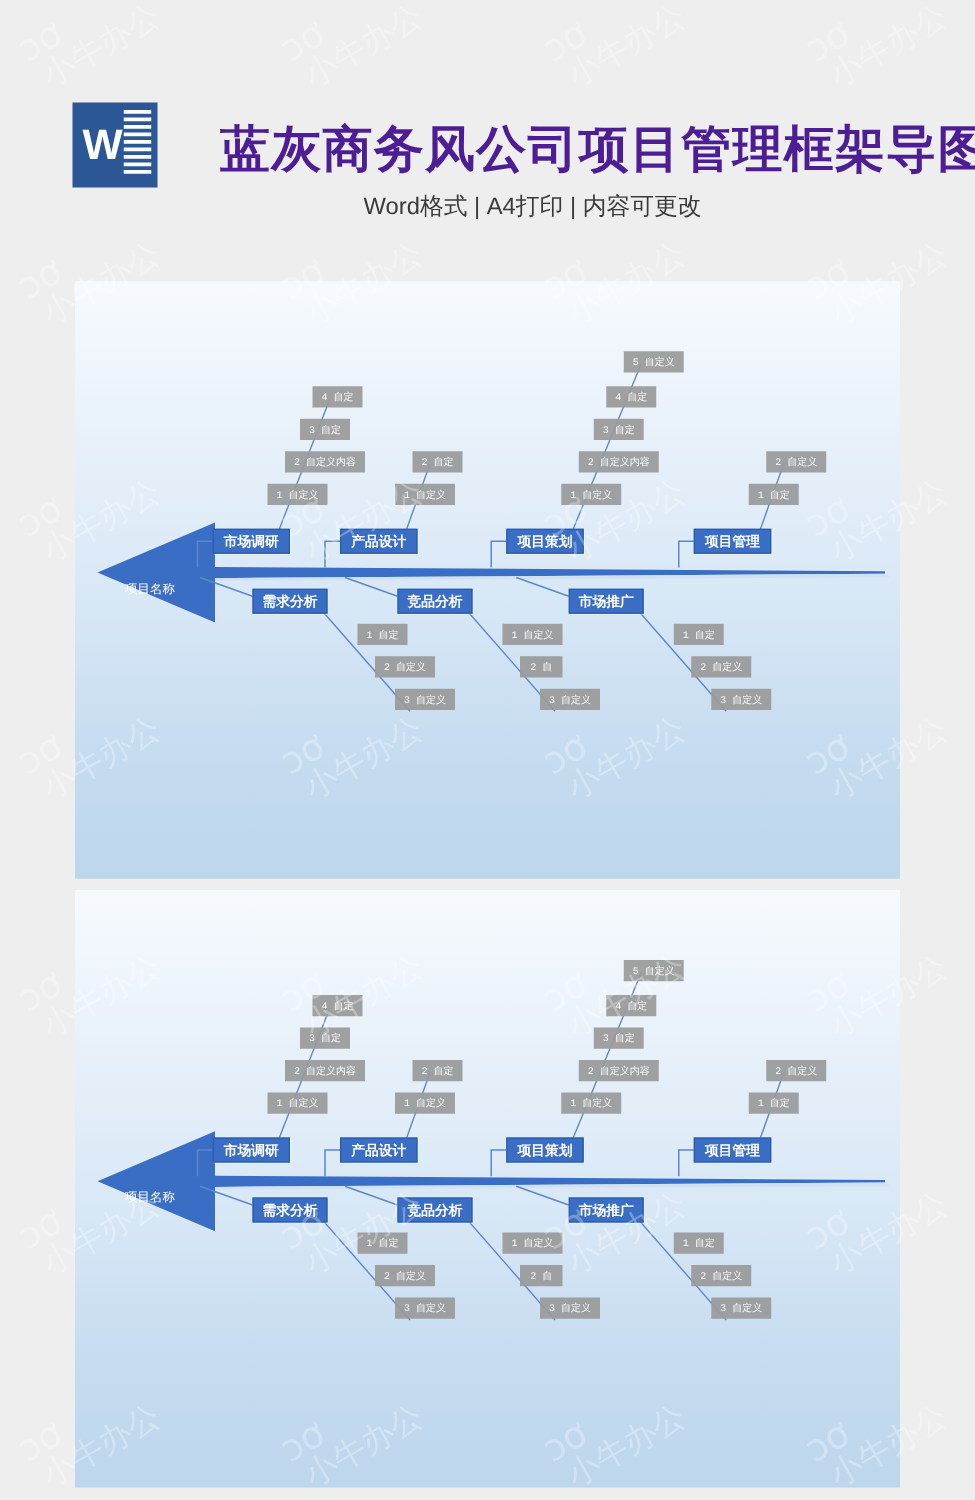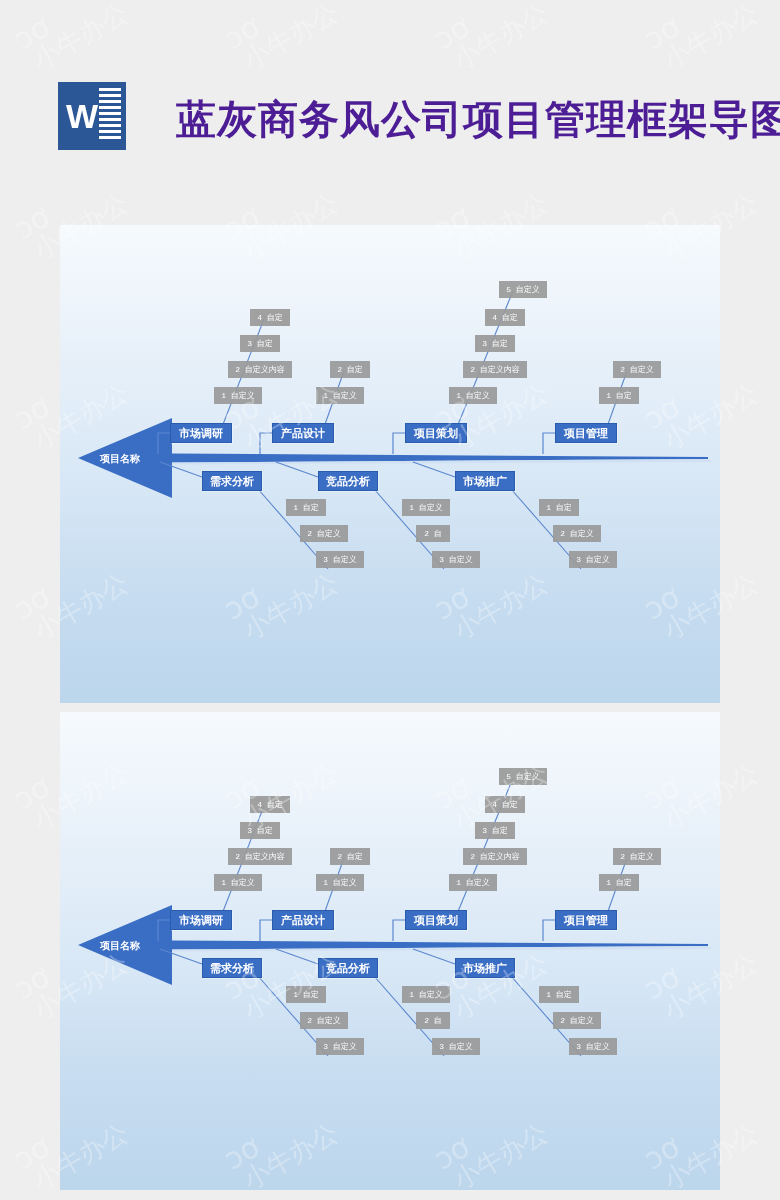--- a/index.html
+++ b/index.html
@@ -81,21 +81,21 @@
   }
   .box.sub{
     background:#9a9a9a;
     color:#ffffff;
     font-size:8px;
     height:17px;
     opacity:.92;
   }
   .spine-label{
     position:absolute;
-    color:#ffffff;font-size:10px;font-weight:bold;white-space:nowrap;
+    color:#ffffff;font-size:10px;font-weight:normal;white-space:nowrap;margin-top:12px;
   }
 </style>
 </head>
 <body>
 
 <div class="header">
   <div class="word-icon">
     <div class="w-letter">W</div>
     <div class="lines">
       <i></i>
@@ -103,20 +103,21 @@
         <i></i>
         <i></i>
         <i></i>
         <i></i>
         <i></i>
         <i></i>
         <i></i>
     </div>
   </div>
   <div class="title">蓝灰商务风公司项目管理框架导图</div>
+  <div class="subtitle">Word格式 | A4打印 | 内容可更改</div>
 </div>
 
 <div class="panel" id="panel-1">
   <div class="fish">
       <svg width="660" height="478" viewBox="0 0 660 478">
         <path d="M 112 228.5 L 648 232
          L 648 234 L 112 237.5 Z" fill="#3a6ec4"></path>
         <path d="M 112 237.5 L 648 234
          L 652 237 L 112 239.5 Z" fill="#cfe0f3" opacity=".9"></path>
         <path d="M 18 233 L 112 193

